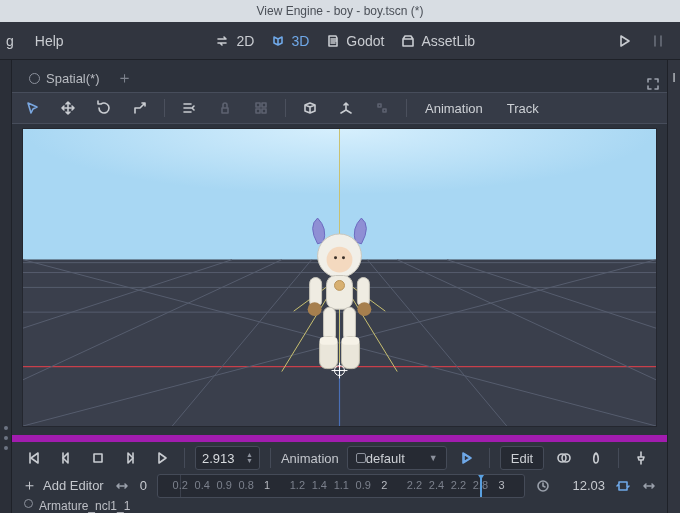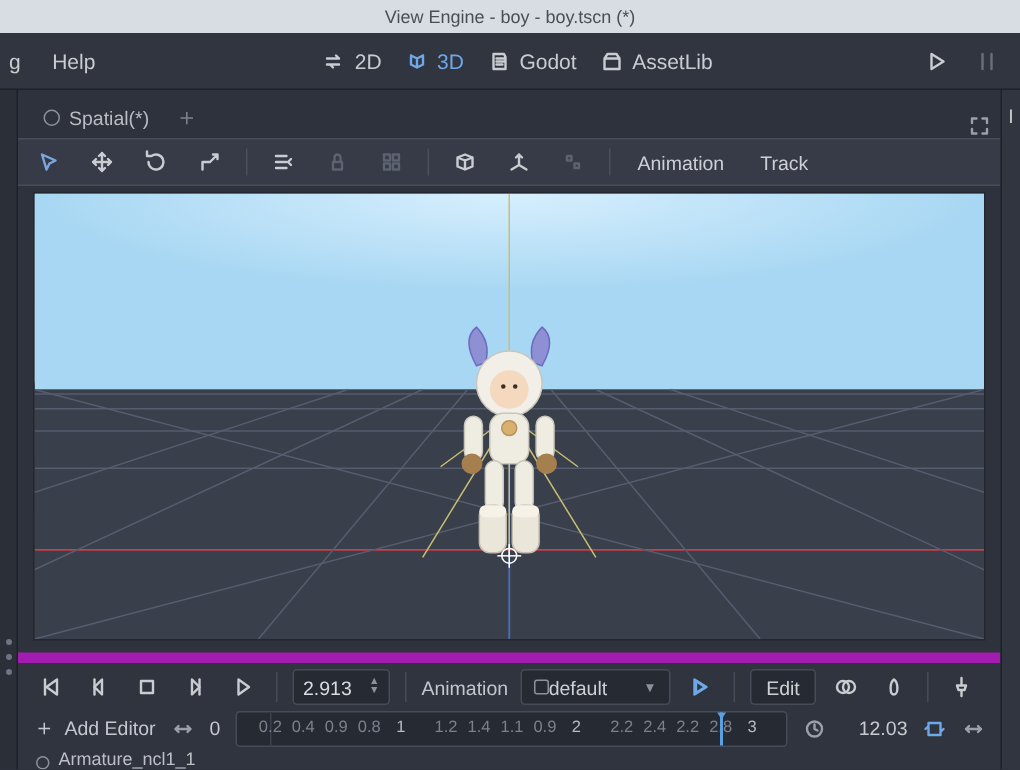--- a/index.html
+++ b/index.html
@@ -169,21 +169,21 @@
     background:#262a33; border:1px solid #454b58; border-radius:3px;
     overflow:hidden;
   }
   .tick { position:absolute; top:0; bottom:0; width:1px; background:#3c414d; }
   .tlabel { position:absolute; top:4px; color:#7b808c; font-size:11px; }
   .playhead { position:absolute; top:-2px; bottom:-2px; width:2px; background:#5aa0e0; }
   .playhead::before { content:""; position:absolute; top:-1px; left:-4px; width:10px; height:8px; background:#5aa0e0; clip-path: polygon(0 0,100% 0,50% 100%); }
   .end-val { color:#c7cacf; min-width:44px; text-align:right; }
 
   .armrow {
-    height: 14px; display:flex; align-items:flex-end; gap:6px; color:#bdbfc6; padding-left:2px; font-size:12px;
+    height: 14px; display:flex; align-items:flex-start; gap:6px; color:#bdbfc6; padding-left:2px; font-size:12px;
   }
   .armrow .ring { width:9px; height:9px; border:1.4px solid #8c919c; border-radius:50%; }
 
   svg.si { width:16px; height:16px; }
   svg.si * { stroke: currentColor; fill: none; stroke-width: 1.6; stroke-linecap: round; stroke-linejoin: round; }
 </style>
 </head>
 <body>
 
 <div class="titlebar">

